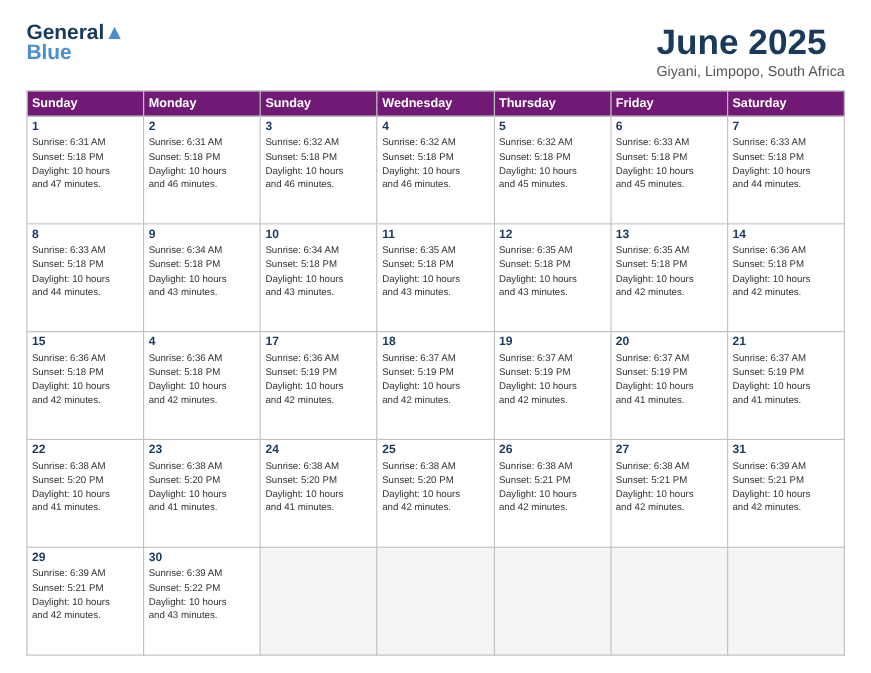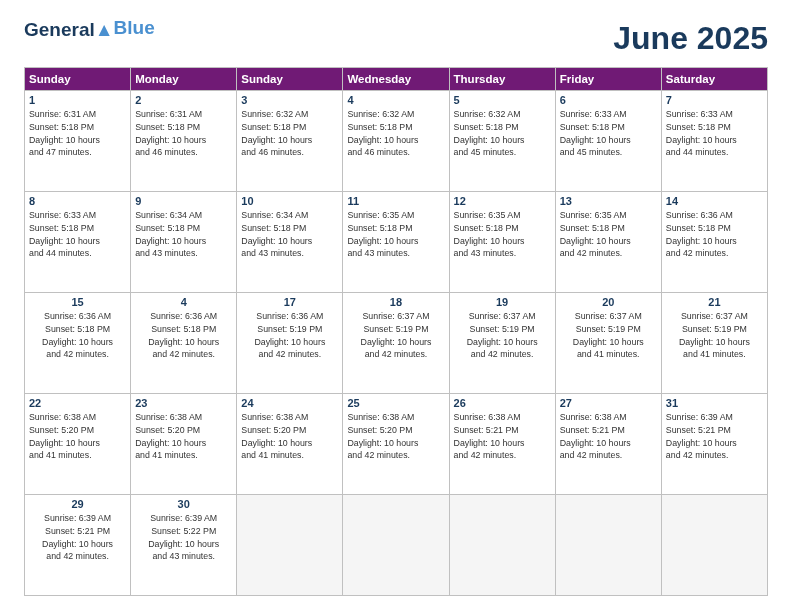--- a/index.html
+++ b/index.html
@@ -18,21 +18,21 @@
       flex-direction: column;
     }
     .header {
       display: flex;
       justify-content: space-between;
       align-items: flex-start;
       margin-bottom: 10px;
     }
     .logo {
       display: flex;
-      flex-direction: row;
+      flex-direction: column;
       align-items: flex-start;
     }
     .title-block {
       text-align: left;
     }
     .month-title {
       font-size: 32px;
       font-weight: bold;
       color: #1a3a5c;
     }
@@ -73,38 +73,38 @@
       color: #1a3a5c;
       display: block;
       margin-bottom: 2px;
     }
     .day-info {
       line-height: 1.45;
       font-size: 8.8px;
     }
     .row-shade {
       background: #86efac;
-      text-align: center;
     }
   </style>
 </head>
 <body>
 
 <div class="page">
   <div class="header">
     <div class="logo">
       <div style="display:flex;align-items:center;gap:2px;">
         <div style="font-size:19px;font-weight:bold;color:#1a3a5c;line-height:1.1;">
           General<span style="color:#4a90d0;">▲</span>
         </div>
       </div>
       <div style="font-size:19px;font-weight:bold;color:#4a90d0;line-height:1.1;margin-top:-2px;">Blue</div>
     </div>
     <div class="title-block">
       <div class="month-title">June 2025</div>
+      <div class="subtitle">Giyani, Limpopo, South Africa</div>
     </div>
   </div>
 
   <table class="calendar">
     <thead>
       <tr>
 
       <th>Sunday</th>
           <th>Monday</th>
           <th>Sunday</th>

